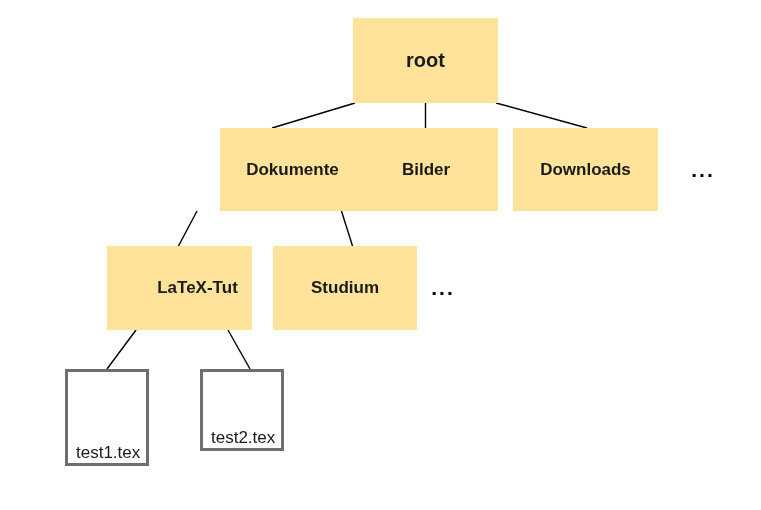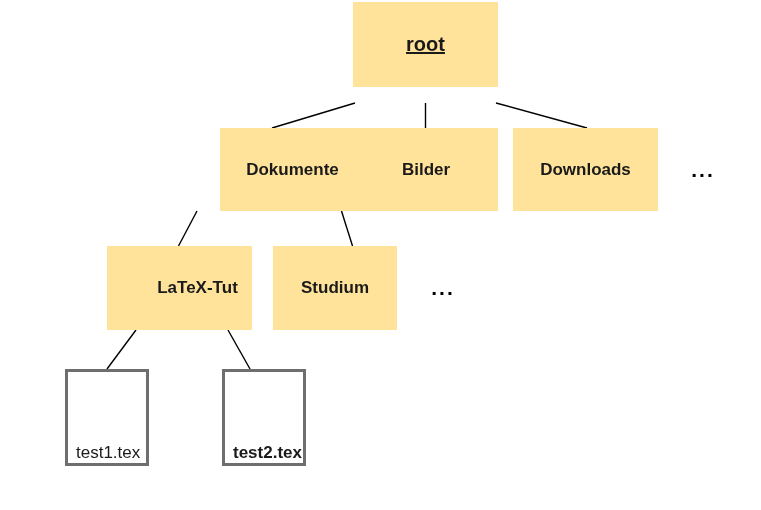--- a/index.html
+++ b/index.html
@@ -76,47 +76,47 @@
   <svg class="edges-layer" viewBox="0 0 761 510" xmlns="http://www.w3.org/2000/svg">
     <line x1="355" y1="103" x2="272" y2="128"></line>
     <line x1="425.5" y1="103" x2="425.5" y2="128"></line>
     <line x1="496" y1="103" x2="587" y2="128"></line>
     <line x1="197" y1="211" x2="178.5" y2="246"></line>
     <line x1="341.5" y1="211" x2="352.5" y2="246"></line>
     <line x1="136" y1="330" x2="107" y2="369"></line>
     <line x1="228" y1="330" x2="250" y2="369"></line>
   </svg>
 
-  <div class="node folder root-node" style="left:353px; top:2px; width:145px; height:85px;text-decoration:underline;">
+  <div class="node folder root-node" style="left:353px; top:18px; width:145px; height:85px;">
     <span>root</span>
   </div>
 
   <div class="node folder" style="left:197px; top:128px; width:145px; height:83px;margin-left:23px;">
     <span>Dokumente</span>
   </div>
   <div class="node folder" style="left:354px; top:128px; width:144px; height:83px;">
     <span>Bilder</span>
   </div>
   <div class="node folder" style="left:513px; top:128px; width:145px; height:83px;">
     <span>Downloads</span>
   </div>
   <div class="ellipsis" style="left:688px; top:128px; width:30px; height:83px;">
     <span>...</span>
   </div>
 
   <div class="node folder" style="left:107px; top:246px; width:145px; height:84px;padding-left:36px;">
     <span>LaTeX-Tut</span>
   </div>
-  <div class="node folder" style="left:273px; top:246px; width:124px; height:84px;">
+  <div class="node folder" style="left:273px; top:246px; width:144px; height:84px;">
     <span>Studium</span>
   </div>
   <div class="ellipsis" style="left:428px; top:246px; width:30px; height:84px;">
     <span>...</span>
   </div>
 
   <div class="node file" style="left:65px; top:369px; width:84px; height:97px;">
     <span class="file-label">test1.tex</span>
   </div>
-  <div class="node file" style="left:222px; top:369px; width:84px; height:97px;font-weight:bold;">
+  <div class="node file" style="left:200px; top:369px; width:84px; height:82px;">
     <span class="file-label">test2.tex</span>
   </div>
 
 </div>
 
 </body></html>

